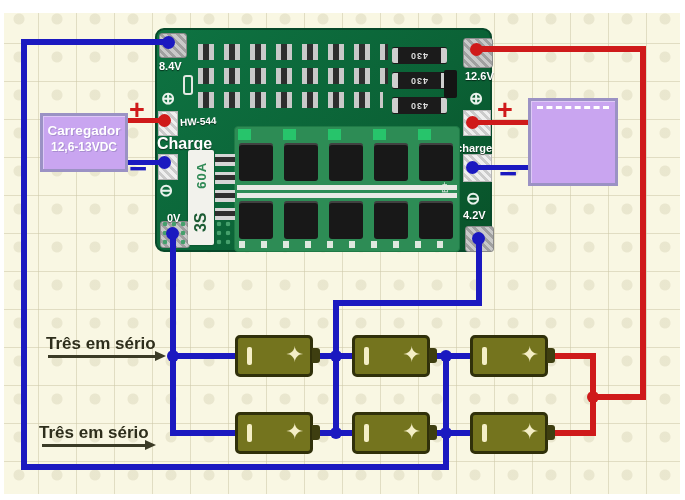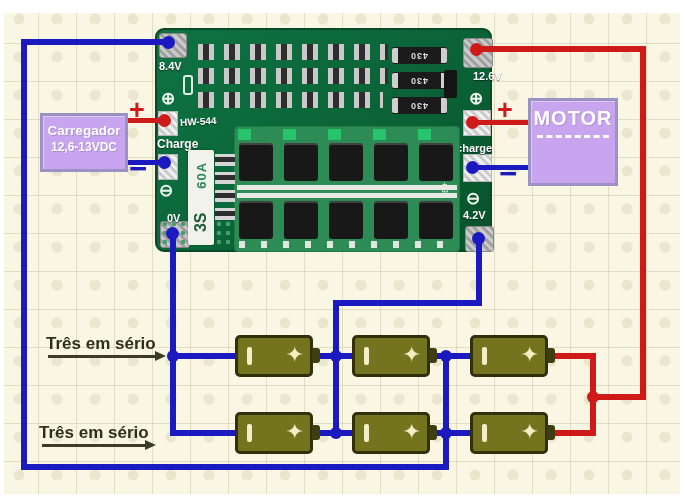--- a/index.html
+++ b/index.html
@@ -118,35 +118,35 @@
   <div class="w pos" style="left:551px;top:353px;width:45px;height:6px"></div>
   <div class="w pos" style="left:551px;top:430px;width:45px;height:6px"></div>
 
   <div class="board">
     <div class="pad-corner" style="left:2px;top:3px;width:28px;height:25px"></div>
     <div class="pad-corner" style="left:306px;top:8px;width:30px;height:30px"></div>
     <div class="pad-corner" style="left:3px;top:191px;width:30px;height:27px"></div>
     <div class="pad-corner" style="left:308px;top:196px;width:29px;height:26px"></div>
 
     <div class="bms-label" style="left:2px;top:30px">8.4V</div>
-    <div class="bms-label" style="left:316px;top:40px">12.6V</div>
+    <div class="bms-label" style="left:308px;top:40px">12.6V</div>
     <div class="bms-label" style="left:10px;top:182px">0V</div>
     <div class="bms-label" style="left:306px;top:179px">4.2V</div>
 
     <div class="screw" style="left:4px;top:60px">⊕</div>
     <div class="screw" style="left:312px;top:60px">⊕</div>
     <div class="screw" style="left:2px;top:152px">⊖</div>
     <div class="screw" style="left:309px;top:160px">⊖</div>
 
     <div class="pad-edge" style="left:1px;top:81px;width:20px;height:25px"></div>
     <div class="pad-edge" style="left:1px;top:124px;width:20px;height:26px"></div>
     <div class="pad-edge" style="left:306px;top:80px;width:28px;height:26px"></div>
     <div class="pad-edge" style="left:306px;top:124px;width:29px;height:28px"></div>
 
-    <div class="bms-label" style="left:0px;top:108px;font-size:12px">Charge</div>
+    <div class="bms-label" style="left:0px;top:108px;font-size:16px">Charge</div>
     <div class="bms-label" style="left:282px;top:112px">Discharge</div>
     <div class="bms-label" style="left:23px;top:86px;font-size:10px;transform:rotate(-3deg)">HW-544</div>
 
     <div class="smd" style="left:41px;top:14px;width:190px"></div>
     <div class="smd" style="left:41px;top:38px;width:190px"></div>
     <div class="smd" style="left:41px;top:62px;width:185px"></div>
 
     <div class="res" style="left:235px;top:17px">
         <span>430</span>
       </div>
@@ -219,21 +219,20 @@
     <span class="bat-plus">✦</span>
     <div class="bat-nub"></div>
   </div>
 
   <div class="pbox charger">
     <div class="l1">Carregador</div>
     <div class="l2">12,6-13VDC</div>
   </div>
 
   <div class="pbox motor">
-    <div class="l1">MOTOR</div>
     <div class="dash"></div>
   </div>
 
   <div class="polarity pos" style="left:129px;top:97px">+</div>
   <div class="polarity neg" style="left:129px;top:153px">−</div>
   <div class="polarity pos" style="left:497px;top:97px">+</div>
   <div class="polarity neg" style="left:499px;top:158px">−</div>
 
   <div class="dot neg" style="left:162px;top:36px"></div>
   <div class="dot pos" style="left:470px;top:43px"></div>

